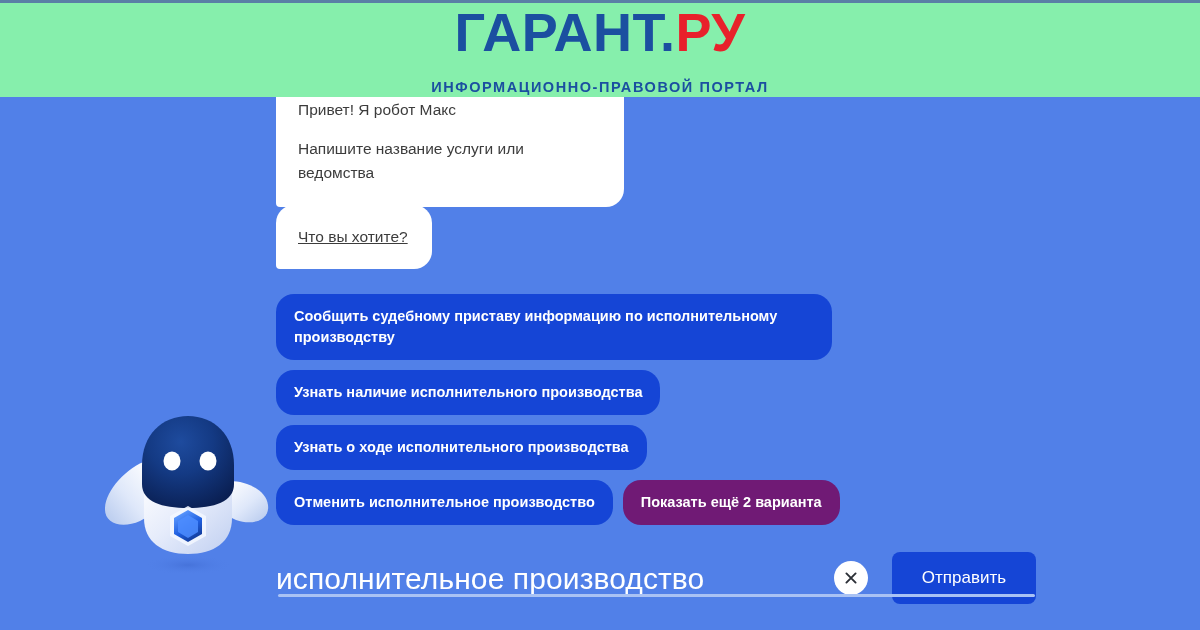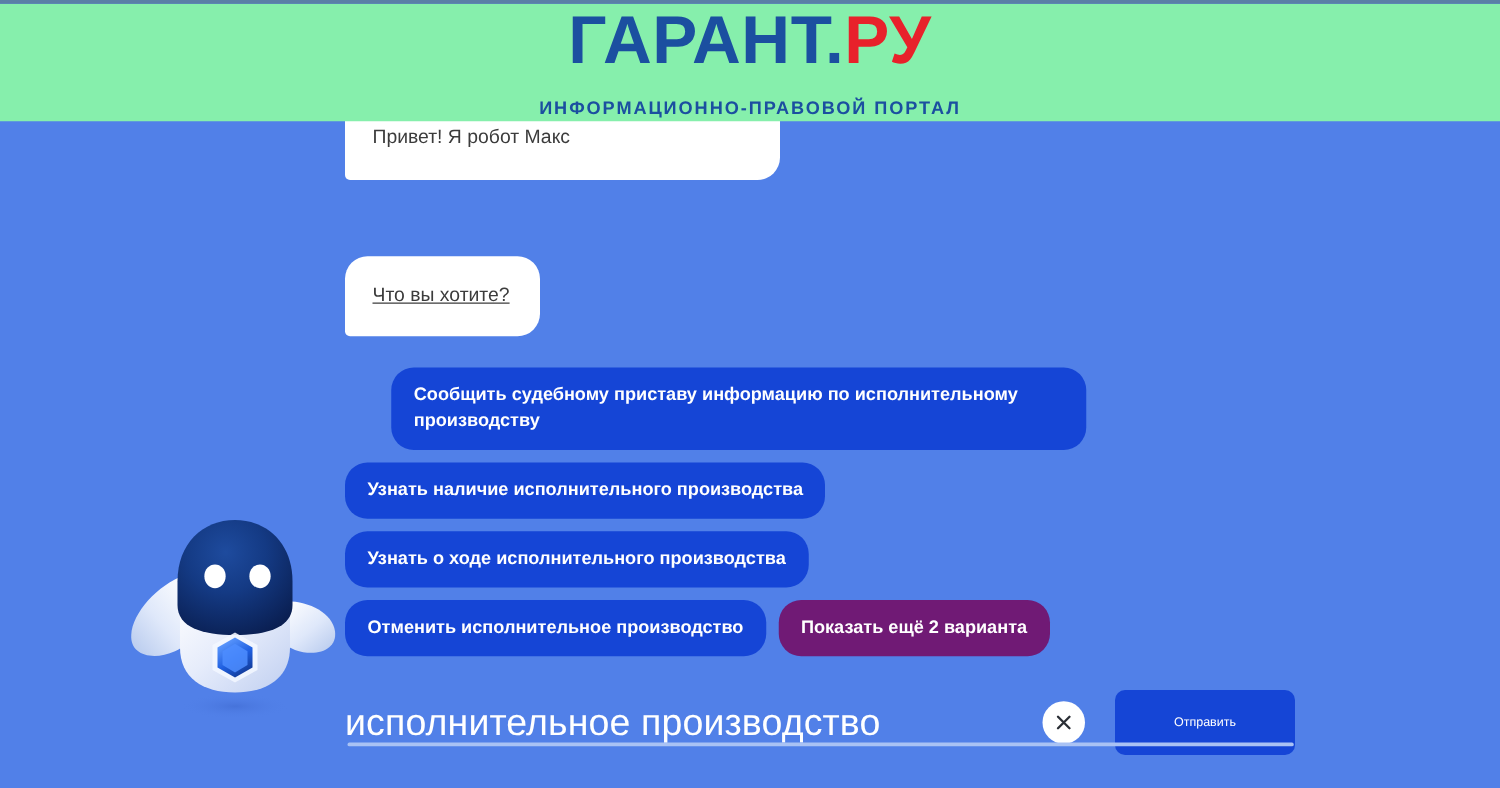--- a/index.html
+++ b/index.html
@@ -133,21 +133,21 @@
     font-size: 14.5px;
     line-height: 1.45;
     border: none;
     border-radius: 18px;
     padding: 12px 18px;
     cursor: pointer;
     text-align: left;
     font-family: "Liberation Sans", "DejaVu Sans", sans-serif;
   }
 
-  .chip.wide { max-width: 556px; margin-left: 37px; }
+  .chip.wide { max-width: 556px; }
 
   .chip.secondary {
     background: #701a75;
     color: #ffffff;
   }
 
   
   .input-row {
     position: absolute;
     left: 276px;
@@ -191,21 +191,21 @@
   .send-btn {
     flex: 0 0 auto;
     width: 144px;
     height: 52px;
     border-radius: 8px;
     background: #1545d6;
     color: #ffffff;
     border: none;
     cursor: pointer;
     font-family: "Liberation Sans", "DejaVu Sans", sans-serif;
-    font-size: 10px;
+    font-size: 17px;
     font-weight: 400;
     display: flex;
     align-items: center;
     justify-content: center;
   }
 
   .input-divider {
     position: absolute;
     left: 278px;
     top: 594px;
@@ -230,20 +230,21 @@
 <body>
 
 <div id="page">
 
   <div class="top-hairline"></div>
 
   <div class="chat-area">
 
     <div class="bubble bubble-greeting">
       <div class="line">Привет! Я робот Макс</div>
+      <div class="line">Напишите название услуги или ведомства</div>
     </div>
 
     <div class="bubble bubble-question">
       <span>Что вы хотите?</span>
     </div>
 
     <div class="chips">
       <div class="chip-row">
         <button class="chip wide">Сообщить судебному приставу информацию по исполнительному производству</button>
       </div>

